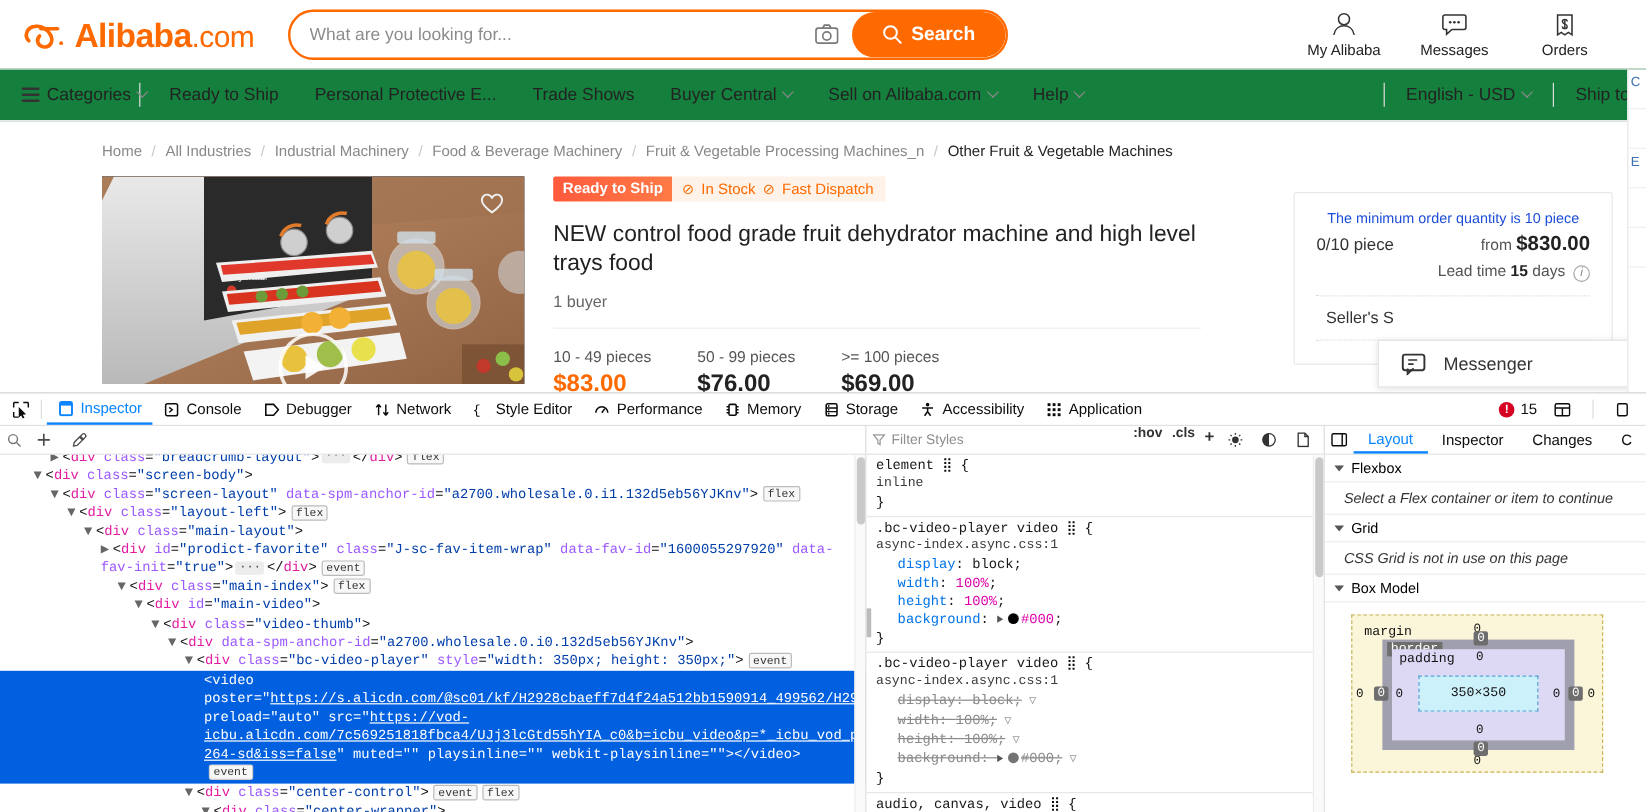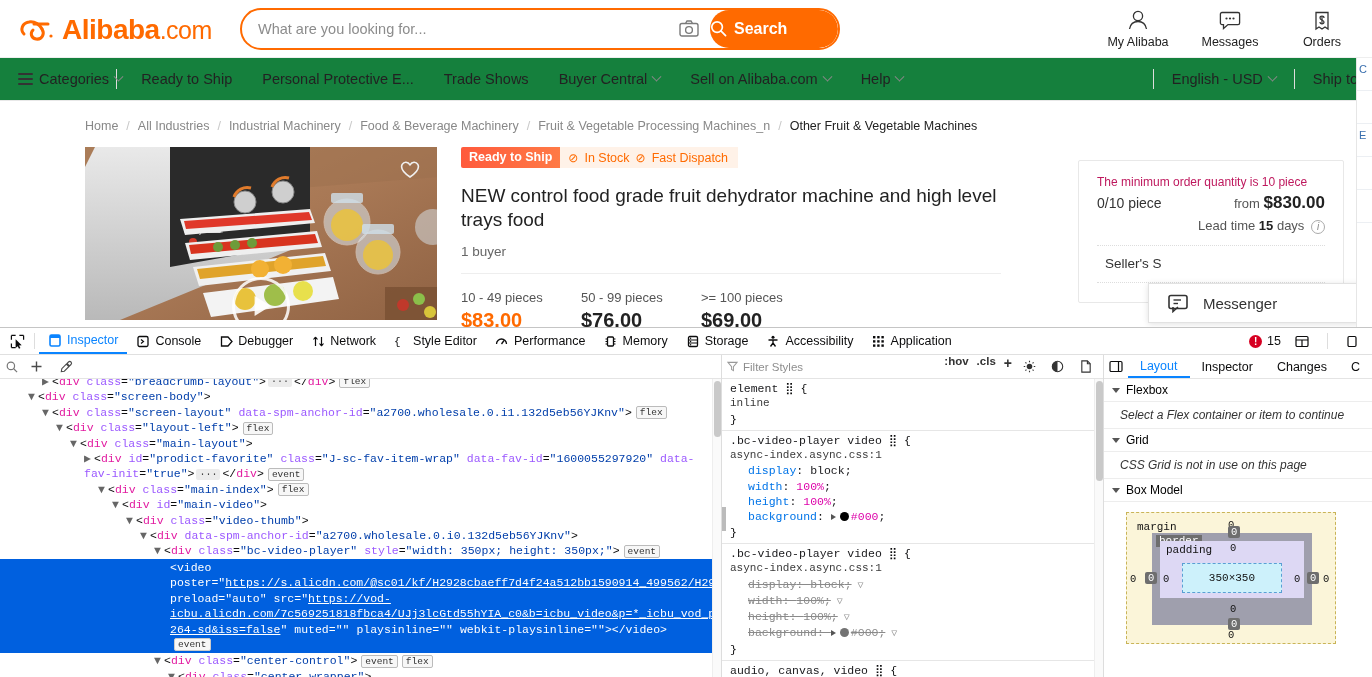--- a/index.html
+++ b/index.html
@@ -21,24 +21,24 @@
   .logo-mark { width: 44px; height: 30px; position: relative; }
   .logo-text { font-size: 28px; font-weight: bold; color: #ff6a00; letter-spacing: -0.5px; line-height: 1; }
   .logo-text .dotcom { color: #ff6a00; font-weight: normal; font-size: 25px; }
 
   .searchwrap { display: flex; align-items: center; flex: 0 0 auto; width: 600px; height: 42px;
      border: 2px solid #ff6a00; border-radius: 21px; background: #fff; margin-left: 22px; overflow: hidden; }
   .search-input { flex: 1; border: 0; outline: none; height: 36px; padding-left: 16px; font-size: 14.5px; color: #222;
      font-family: "Liberation Sans", sans-serif; background: transparent; }
   .search-input::placeholder { color: #8c8c8c; }
   .cam-btn { width: 42px; height: 38px; display: flex; align-items: center; justify-content: center; cursor: pointer; }
-  .search-btn { display: flex; align-items: center; justify-content: flex-start; gap: 7px; width: 128px; height: 38px;
+  .search-btn { display: flex; align-items: center; justify-content: center; gap: 7px; width: 128px; height: 38px;
      background: #ff6a00; border-radius: 19px; color: #fff; font-size: 16px; font-weight: bold; cursor: pointer; }
 
-  .hdr-right { display: flex; align-items: flex-start; gap: 0; margin-left: auto; padding-right: 4px; }
+  .hdr-right { display: flex; align-items: flex-start; gap: 0; margin-left: auto; padding-right: 22px; }
   .hdr-ico { width: 92px; display: flex; flex-direction: column; align-items: center; gap: 2px; cursor: pointer; }
   .hdr-ico .lbl { font-size: 12.5px; color: #222; }
 
   
   .nav { display: flex; align-items: center; height: 44px; border-top: 1px solid #eee; border-bottom: 1px solid #e8e8e8;
      padding-left: 18px; font-size: 14.5px; color: #222; background: #15803d; }
   .nav-item { display: flex; align-items: center; gap: 6px; margin-right: 30px; cursor: pointer; white-space: nowrap; }
   .nav-sep { width: 1px; height: 20px; background: #ddd; margin: 0 24px 0 -6px; }
   .nav-right { margin-left: auto; display: flex; align-items: center; padding-right: 10px; }
   .nav-right .nav-item { margin-right: 0; }
@@ -77,21 +77,21 @@
   .hr { border-top: 1px solid #eee; margin-top: 14px; }
   .tiers { display: flex; gap: 0; margin-top: 16px; }
   .tier { width: 120px; }
   .tier .q { font-size: 13px; color: #555; }
   .tier .p { font-size: 20px; font-weight: bold; color: #222; margin-top: 4px; }
   .tier.first .p { color: #ff6a00; }
 
   
   .rcard { position: absolute; left: 1078px; top: 160px; width: 266px; background: #fff; border: 1px solid #e8e8e8;
      border-radius: 2px; padding: 14px 18px 10px; }
-  .r-moq { font-size: 12px; color: #be185d; }
+  .r-moq { font-size: 12px; color: #1d4ed8; text-align: center; }
   .r-line { display: flex; align-items: baseline; justify-content: space-between; margin-top: 4px; }
   .r-left { font-size: 14px; color: #333; }
   .r-right { font-size: 13px; color: #555; }
   .r-right b { font-size: 17px; color: #222; }
   .r-lead { text-align: right; font-size: 13px; color: #555; margin-top: 5px; }
   .r-lead b { color: #222; }
   .info-i { display: inline-flex; align-items: center; justify-content: center; width: 14px; height: 14px;
      border: 1px solid #aaa; border-radius: 50%; font-size: 10px; color: #888; font-style: italic; margin-left: 3px; }
   .dotrule { border-top: 1px dotted #ddd; margin: 11px 0 9px; }
   .r-ship { display: flex; align-items: baseline; justify-content: space-between; }
@@ -184,21 +184,21 @@
   .lay-tab.active { color: #0a84ff; border-bottom: 2px solid #0a84ff; }
   .lay-body { flex: 1; font-size: 12px; overflow: hidden; }
   .acc { display: flex; align-items: center; gap: 6px; padding: 4px 8px; border-bottom: 1px solid #ededed; cursor: pointer; }
   .acc .arr { width: 0; height: 0; border-top: 5px solid #555; border-left: 4px solid transparent; border-right: 4px solid transparent; }
   .acc-note { padding: 6px 8px 6px 16px; font-style: italic; color: #333; border-bottom: 1px solid #ededed; font-size: 12px; }
 
   
   .bm { padding: 10px 0 0 22px; }
   .bm-margin { position: relative; width: 210px; height: 132px; background: #fbf5d9; border: 1px dashed #c9b458; }
   .bm-border { position: absolute; left: 25px; top: 20px; width: 160px; height: 92px; background: #9f9fad; }
-  .bm-pad { position: absolute; left: 8px; top: 8px; width: 144px; height: 57px; background: #ddd8f4; }
+  .bm-pad { position: absolute; left: 8px; top: 8px; width: 144px; height: 76px; background: #ddd8f4; }
   .bm-content { position: absolute; left: 22px; top: 22px; width: 100px; height: 30px; background: #cdf1fb;
      border: 1px dashed #5a9fd4; display: flex; align-items: center; justify-content: center;
      font-family: "Liberation Mono", monospace; font-size: 11px; color: #111; }
   .bm-lab { position: absolute; font-family: "Liberation Mono", monospace; font-size: 11px; color: #111; }
   .bm-lab.onbar { background: #6e6e6e; color: #fff; padding: 0 3px; }
   .bm-num { position: absolute; font-family: "Liberation Mono", monospace; font-size: 10.5px; color: #111; }
   .bm-num.chip { background: #6e6e6e; color: #fff; border-radius: 2px; padding: 0 3px; }
 </style>
 </head>
 <body>

